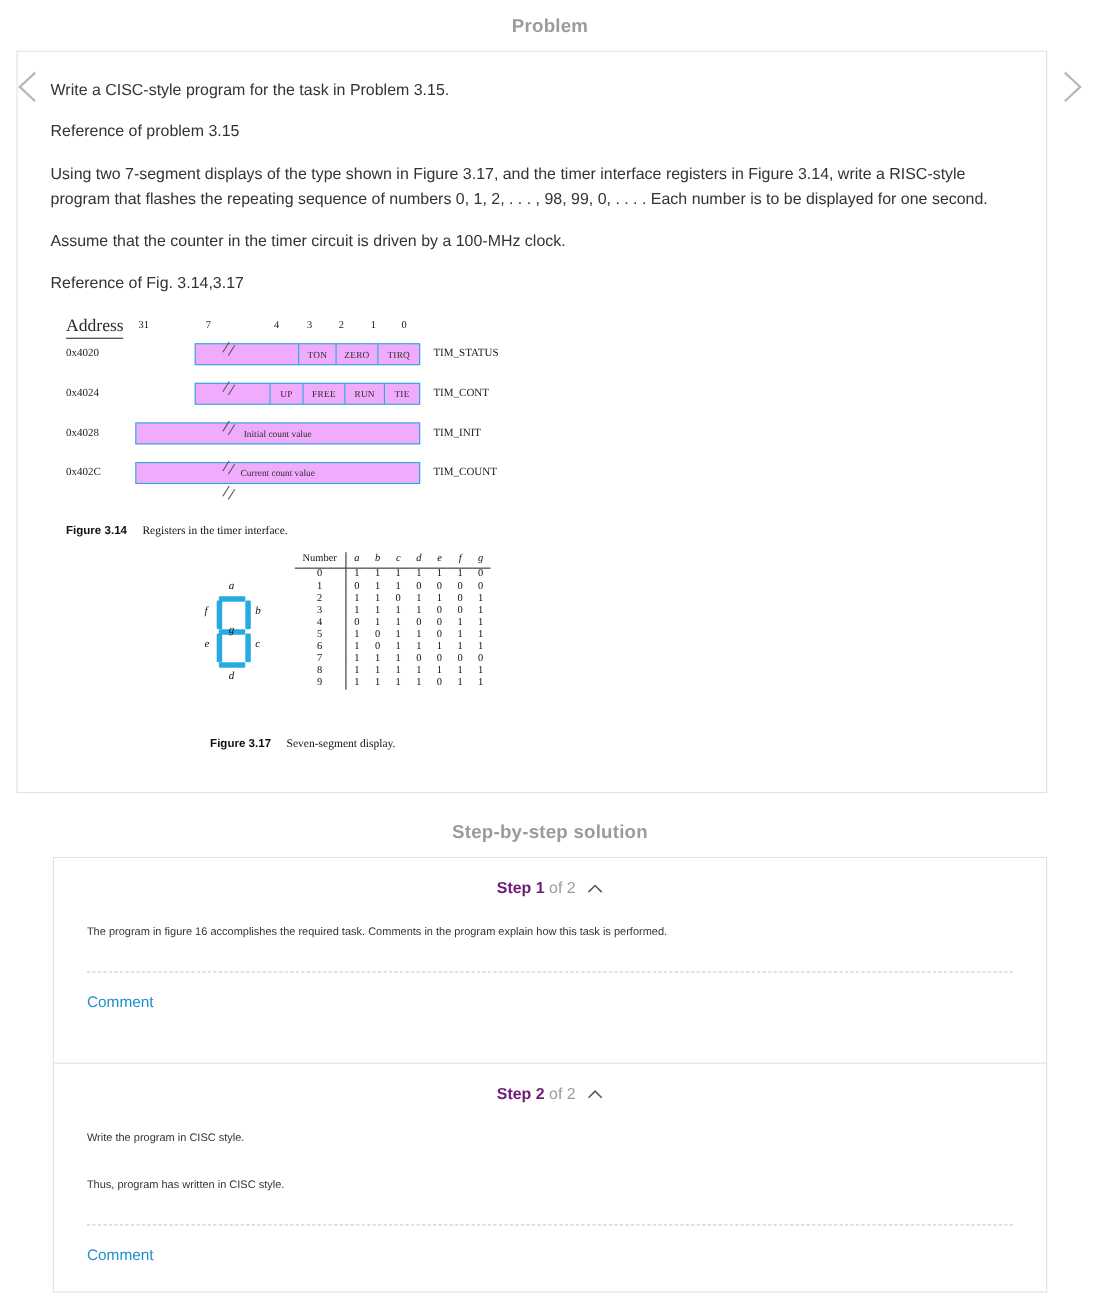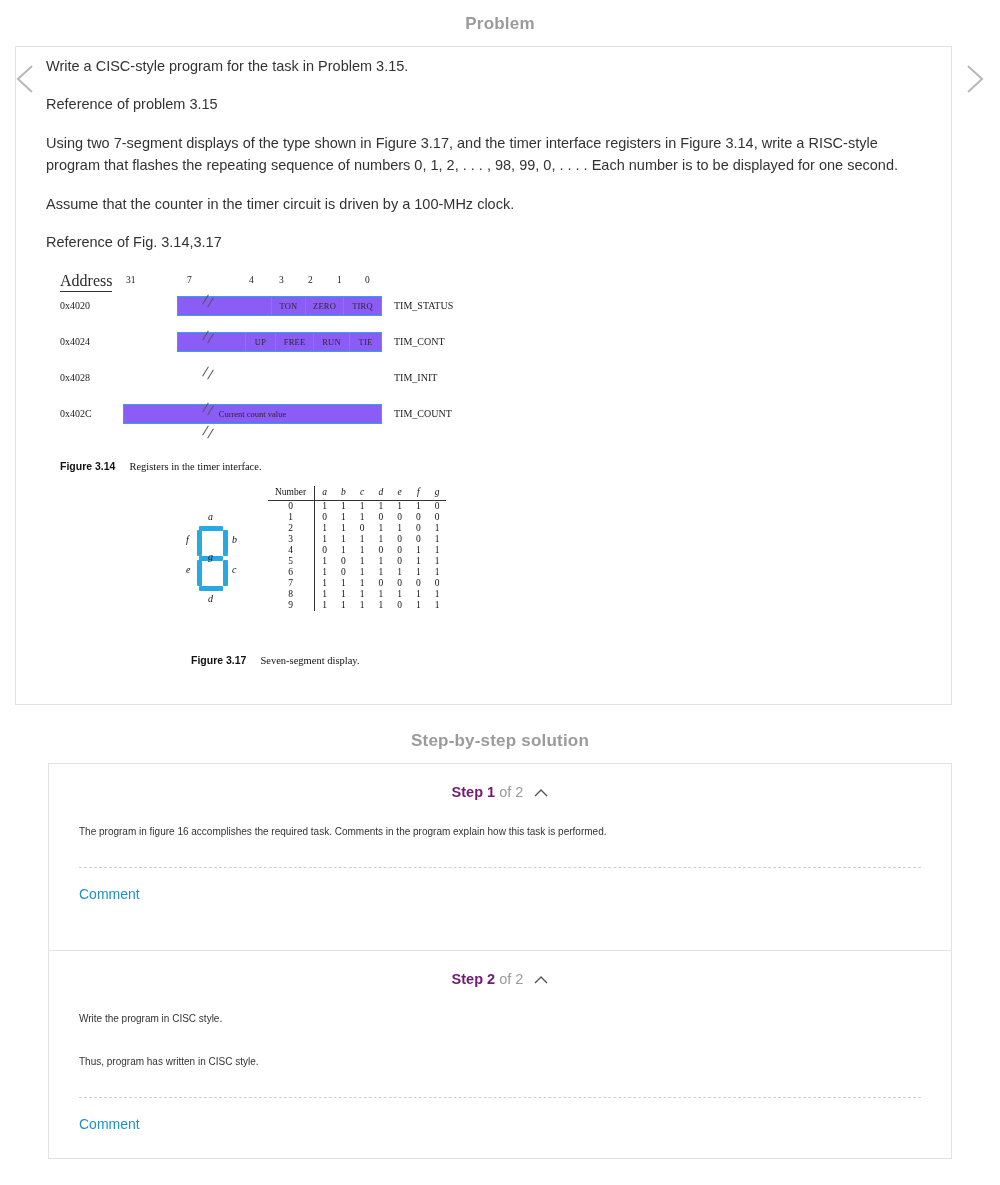--- a/index.html
+++ b/index.html
@@ -27,21 +27,21 @@
     letter-spacing: .2px;
     padding: 14px 0 12px 0;
   }
 
   
   .card {
     margin: 0 48px;
     border: 1px solid #e2e2e2;
     background: #fff;
   }
-  .card.problem { padding: 8px 30px 28px 30px; margin-left: 15px; }
+  .card.problem { padding: 24px 30px 28px 30px; margin-left: 15px; }
 
   
   .nav-arrow {
     position: absolute;
     top: 62px;
     width: 30px; height: 34px;
     cursor: pointer;
     color: #b7b7b7;
   }
   .nav-arrow svg { display: block; }
@@ -82,21 +82,21 @@
     position: absolute;
     font-size: 9.5px;
     color: #1a1a1a;
   }
   .regrow {
     position: absolute;
     height: 20px;
     border: 1.3px solid #27aae1;
     display: flex;
     align-items: stretch;
-    background: #8b5cf6;
+    background: #f0abfc;
   }
   .regrow .cell {
     border-left: 1.3px solid #27aae1;
     font-size: 8.5px;
     display: flex; align-items: center; justify-content: center;
     padding: 0 4px;
     letter-spacing: .2px;
     font-family: "Liberation Serif", serif;
   }
   .regrow .wide {
@@ -284,20 +284,23 @@
         <div class="wide first"></div>
         <div class="cell" style="width:30px;">UP</div>
         <div class="cell" style="width:38px;">FREE</div>
         <div class="cell" style="width:36px;">RUN</div>
         <div class="cell" style="width:32px;">TIE</div>
       </div>
       <div class="break" style="left:140px; top:53px;"></div>
       <div class="regname" style="left:334px; top:64px;">TIM_CONT</div>
 
       <div class="addr-label" style="left:0px; top:100px;">0x4028</div>
+      <div class="regrow" style="left:63px; top:96px; width:259px;">
+        <div class="wide first">Initial count value</div>
+      </div>
       <div class="break" style="left:140px; top:89px;"></div>
       <div class="regname" style="left:334px; top:100px;">TIM_INIT</div>
 
       <div class="addr-label" style="left:0px; top:136px;">0x402C</div>
       <div class="regrow" style="left:63px; top:132px; width:259px;">
         <div class="wide first">Current count value</div>
       </div>
       <div class="break" style="left:140px; top:125px;"></div>
       <div class="break" style="left:140px; top:148px;"></div>
       <div class="regname" style="left:334px; top:136px;">TIM_COUNT</div>

